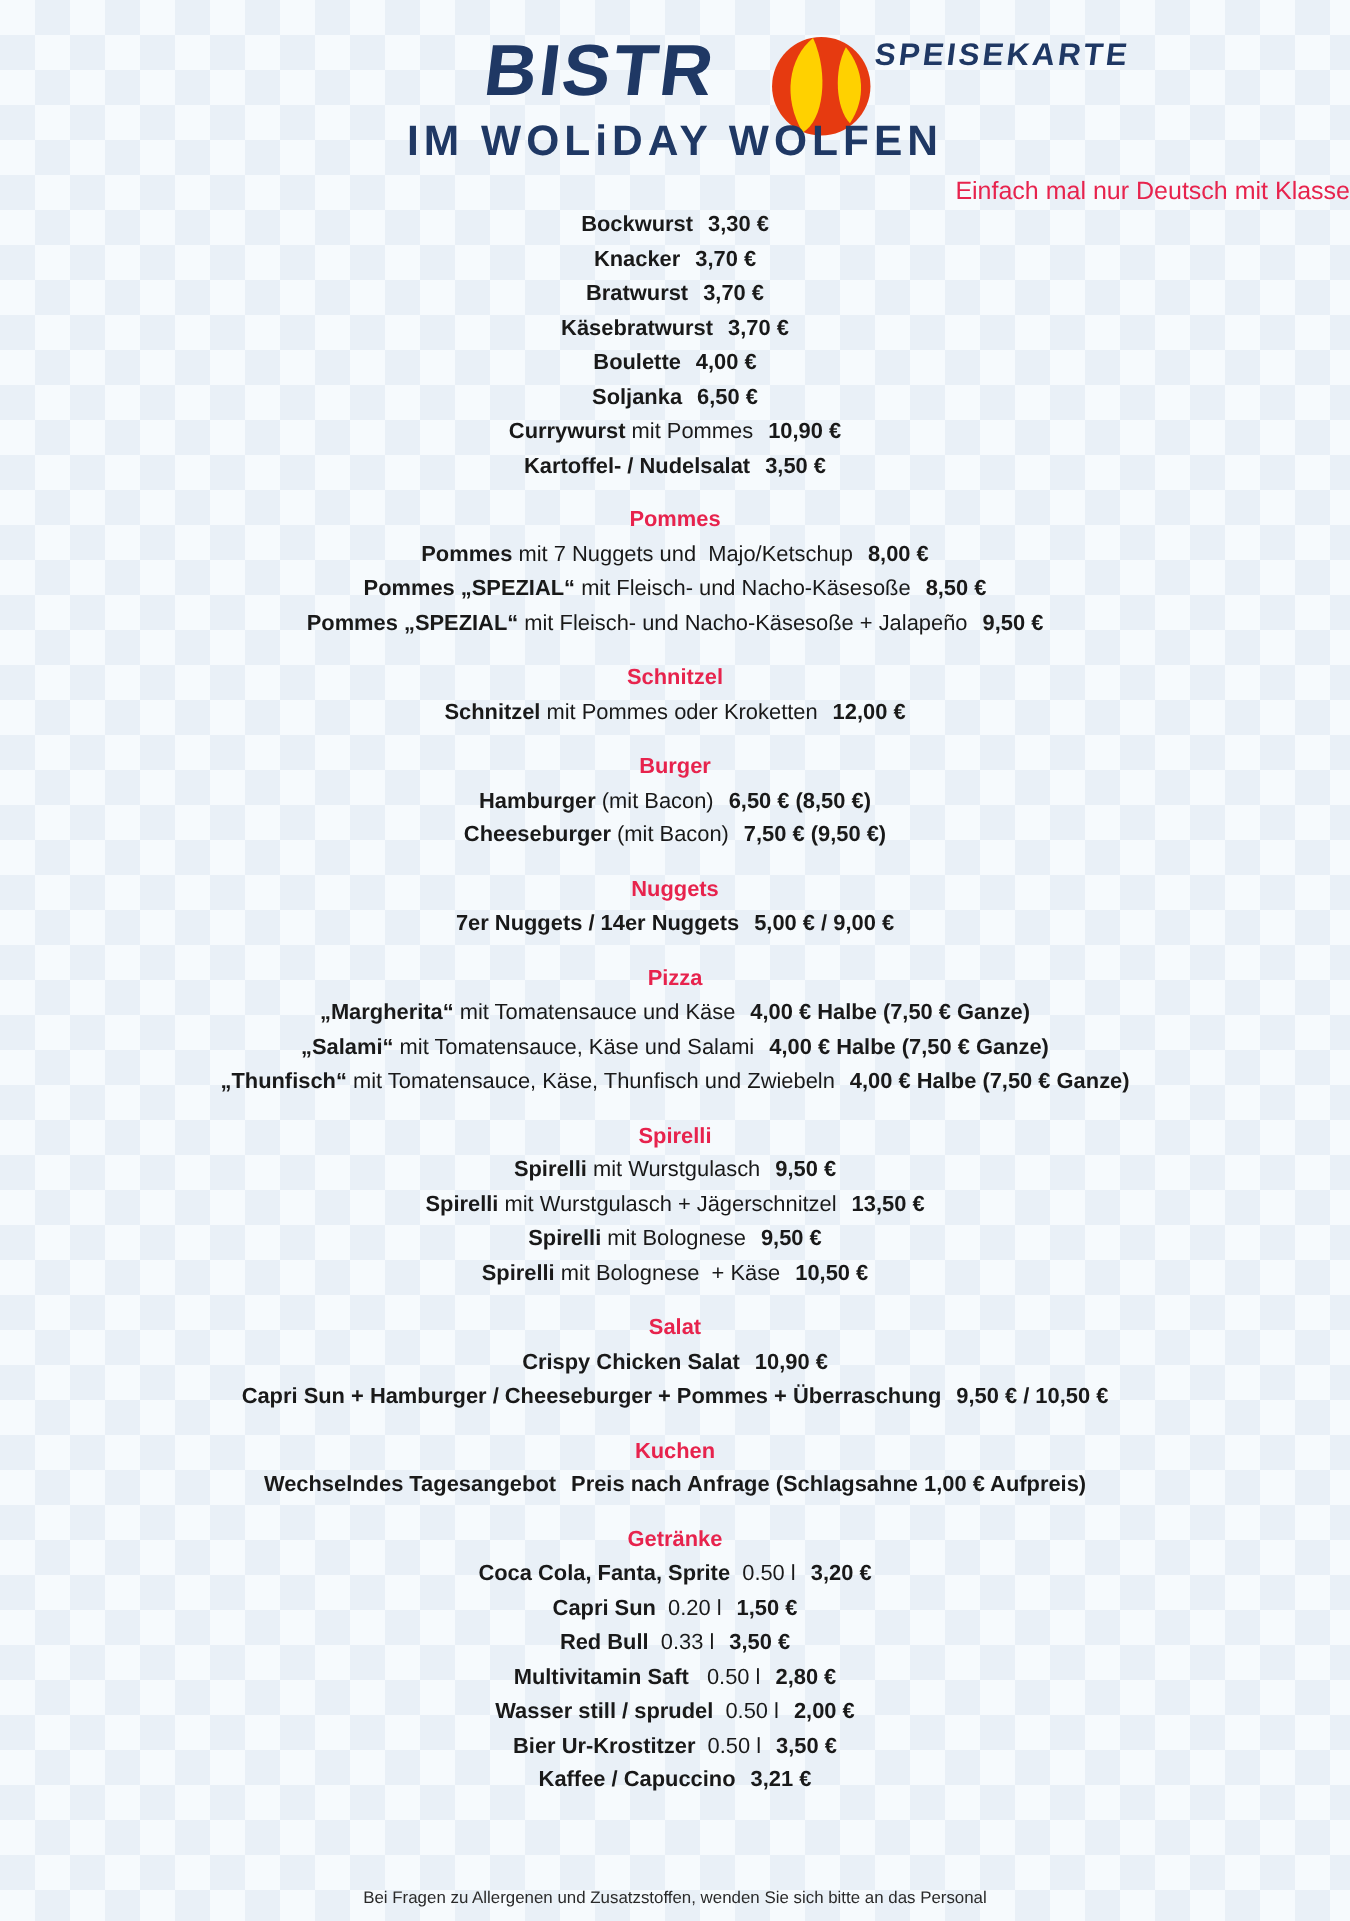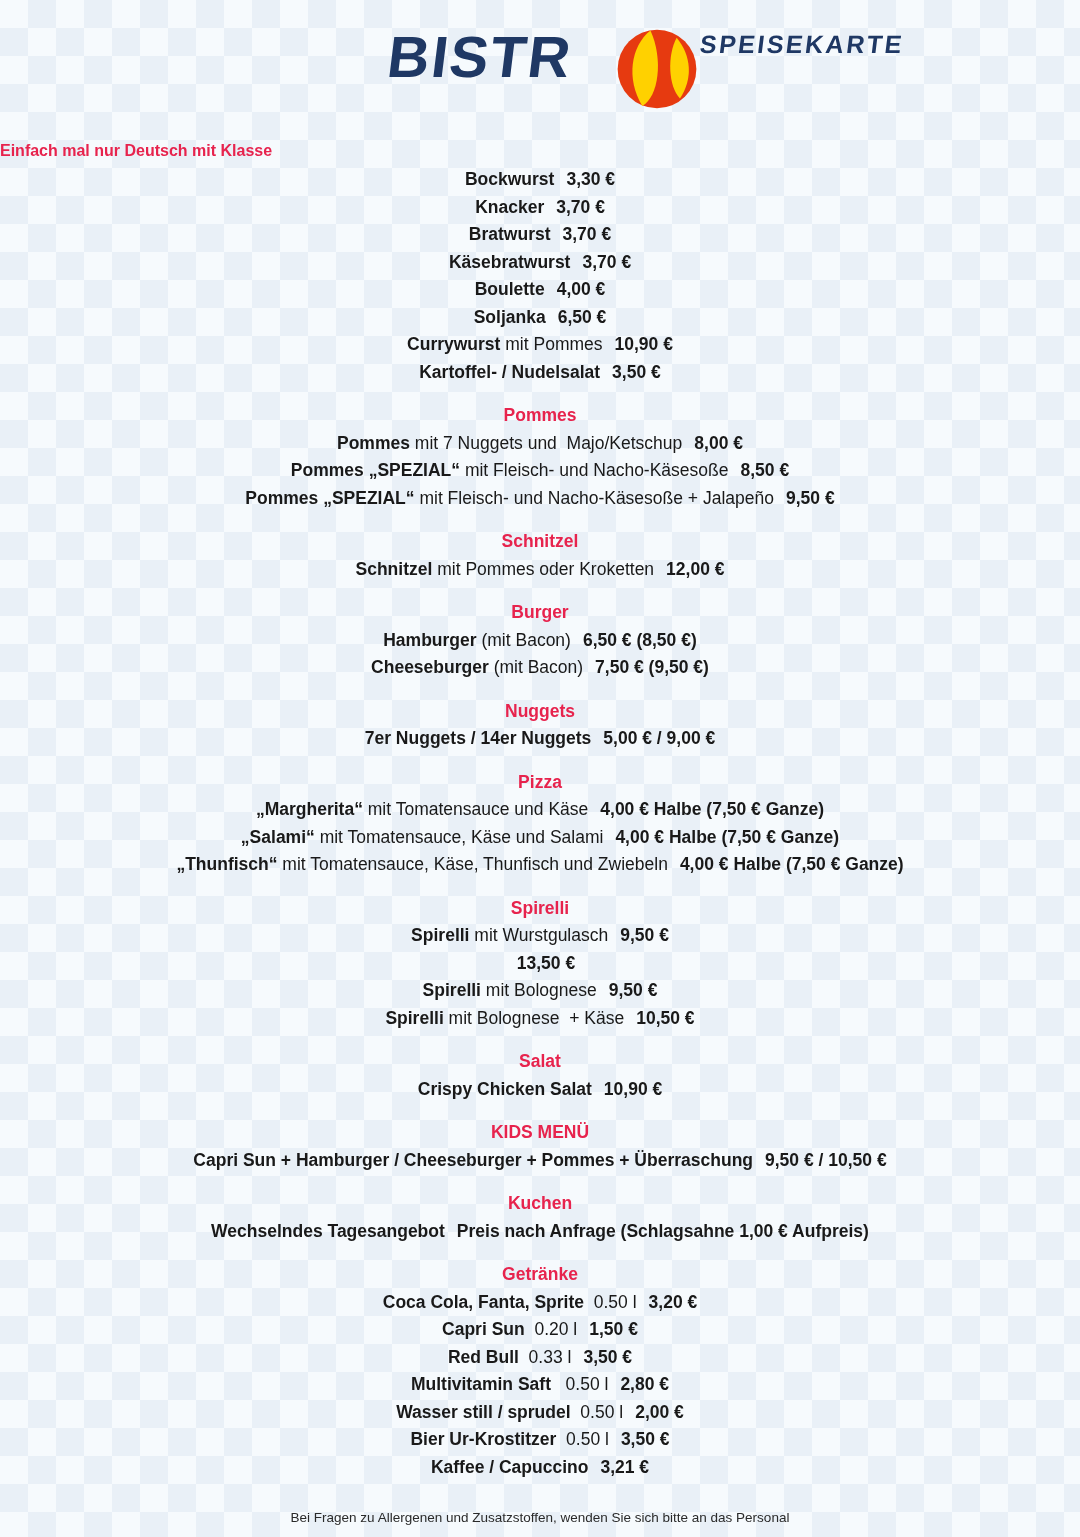--- a/index.html
+++ b/index.html
@@ -29,22 +29,22 @@
   .speisekarte{
     position:absolute;left:700px;top:32px;
     font-size:25px;font-weight:bold;color:var(--navy);
     letter-spacing:2.5px;transform:skewX(-7deg);line-height:1;
   }
   .subtitle{
     position:absolute;top:96px;left:0;width:100%;text-align:center;
     font-size:34px;font-weight:bold;color:var(--navy);letter-spacing:4px;line-height:1;
   }
   .tagline{
-    position:absolute;top:142px;left:0;width:100%;text-align:left;
-    font-size:16px;font-weight:bold;color:var(--red);line-height:1.1;
+    position:absolute;top:142px;left:0;width:100%;text-align:right;
+    font-size:20px;font-weight:normal;color:var(--red);line-height:1.1;
   }
   .menu{width:874px;margin:0 auto;}
   .section-header{
     margin:16px 0 0 0;height:27.5px;line-height:27.5px;text-align:center;
     color:var(--red);font-size:17.5px;font-weight:bold;
   }
   .row{
     display:flex;justify-content:center;align-items:baseline;
     height:27.5px;line-height:27.5px;font-size:17.5px;color:var(--ink);
   }
@@ -63,20 +63,21 @@
 <div class="page">
   <header class="header">
     <span class="brand">BISTR</span>
     <span class="brand-dot"></span>
     <svg class="ball" viewBox="0 0 100 100" aria-hidden="true">
       <circle cx="50" cy="50" r="48" fill="#e63a10"></circle>
       <path d="M42,3 C18,22 12,62 32,95 C52,84 58,38 42,3 Z" fill="#ffd100"></path>
       <path d="M74,12 C92,34 94,62 78,86 C64,72 62,34 74,12 Z" fill="#ffd100"></path>
     </svg>
     <span class="speisekarte">SPEISEKARTE</span>
+    <div class="subtitle">IM WOLiDAY WOLFEN</div>
     <div class="tagline">Einfach mal nur Deutsch mit Klasse</div>
   </header>
 
   <main class="menu" id="menu">
   <section class="menu-section">
 
     <div class="items">
   <div class="row">
     <span class="item-label"><b class="item-name">Bockwurst</b><span class="item-desc"></span></span>
     <span class="item-price">3,30 €</span>
@@ -197,20 +198,21 @@
 
   <section class="menu-section">
     <h2 class="section-header">Spirelli</h2>
     <div class="items">
   <div class="row">
     <span class="item-label"><b class="item-name">Spirelli</b><span class="item-desc"> mit Wurstgulasch</span></span>
     <span class="item-price">9,50 €</span>
   </div>
 
   <div class="row">
+    <span class="item-label"><b class="item-name">Spirelli</b><span class="item-desc"> mit Wurstgulasch + Jägerschnitzel</span></span>
     <span class="item-price">13,50 €</span>
   </div>
 
   <div class="row">
     <span class="item-label"><b class="item-name">Spirelli</b><span class="item-desc"> mit Bolognese</span></span>
     <span class="item-price">9,50 €</span>
   </div>
 
   <div class="row">
     <span class="item-label"><b class="item-name">Spirelli</b><span class="item-desc"> mit Bolognese  + Käse</span></span>
@@ -223,21 +225,20 @@
     <h2 class="section-header">Salat</h2>
     <div class="items">
   <div class="row">
     <span class="item-label"><b class="item-name">Crispy Chicken Salat</b><span class="item-desc"></span></span>
     <span class="item-price">10,90 €</span>
   </div>
 </div>
   </section>
 
   <section class="menu-section">
-    <h2 class="section-header">KIDS MENÜ</h2>
     <div class="items">
   <div class="row">
     <span class="item-label"><b class="item-name">Capri Sun + Hamburger / Cheeseburger + Pommes + Überraschung</b><span class="item-desc"></span></span>
     <span class="item-price">9,50 € / 10,50 €</span>
   </div>
 </div>
   </section>
 
   <section class="menu-section">
     <h2 class="section-header">Kuchen</h2>

